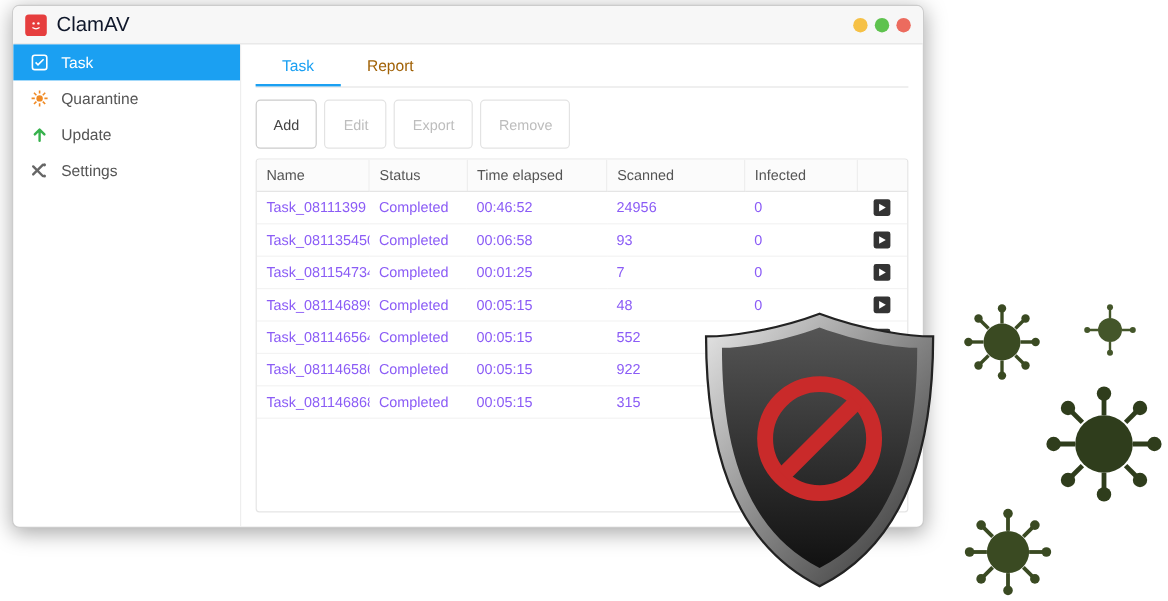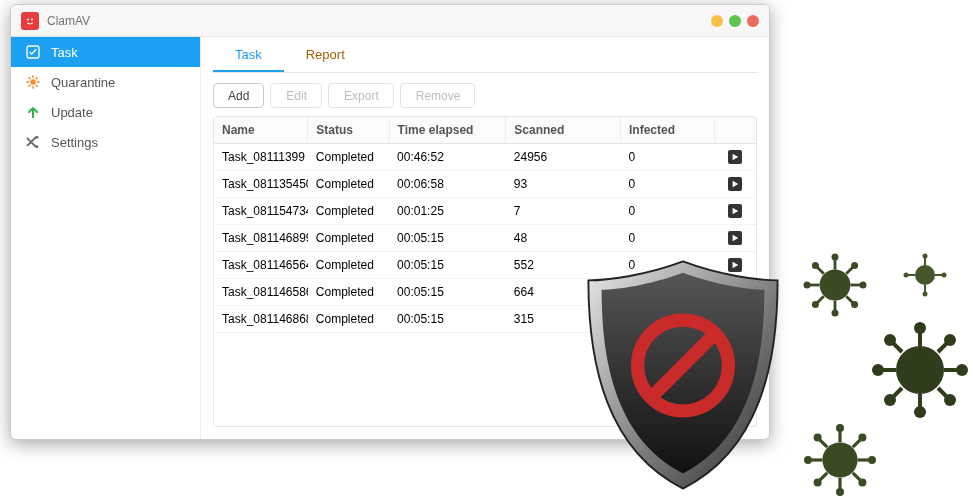--- a/index.html
+++ b/index.html
@@ -34,21 +34,21 @@
     padding: 0 10px;
     gap: 8px;
   }
   .app-icon {
     width: 18px; height: 18px;
     background: #e63e3e;
     border-radius: 3px;
     display: flex; align-items: center; justify-content: center;
   }
   .app-icon svg { width: 12px; height: 12px; }
-  .app-title { flex: 1; font-size: 12px; color: #737373; }
+  .app-title { flex: 1; font-size: 17px; color: #0f172a; }
   .traffic { display: flex; gap: 6px; }
   .traffic .dot { width: 12px; height: 12px; border-radius: 50%; }
   .dot.min { background: #f6c146; }
   .dot.max { background: #5ec24e; }
   .dot.close { background: #ec6b5e; }
 
   .body { flex: 1; display: flex; min-height: 0; }
   .sidebar {
     width: 190px;
     border-right: 1px solid #eee;
@@ -82,53 +82,53 @@
     cursor: pointer;
     border-bottom: 2px solid transparent;
   }
   .tab.active { color: #1ba0f2; border-bottom-color: #1ba0f2; }
 
   .toolbar {
     display: flex; gap: 6px;
     padding: 10px 0 8px 0;
   }
   .btn {
-    height: 25px;
+    height: 41px;
     padding: 0 14px;
     font-size: 12px;
     border: 1px solid #ccc;
     border-radius: 4px;
     background: #fff;
     color: #444;
     cursor: pointer;
   }
   .btn.disabled { color: #bdbdbd; border-color: #e3e3e3; cursor: default; padding-left: 15px; }
 
   .table-wrap {
     flex: 1;
     border: 1px solid #e5e5e5;
     border-radius: 3px;
     overflow: hidden;
     min-height: 0;
   }
   table { width: 100%; border-collapse: collapse; font-size: 12px; table-layout: fixed;}
   th {
     text-align: left;
-    font-weight: bold;
+    font-weight: normal;
     color: #555;
     background: #fbfbfb;
     border-bottom: 1px solid #e5e5e5;
     border-right: 1px solid #eee;
     padding: 6px 8px;
   }
   th:last-child { border-right: none; }
   td {
     padding: 6px 8px;
     border-bottom: 1px solid #f3f3f3;
-    color: #000000;
+    color: #8b5cf6;
     white-space: nowrap;
     overflow: hidden;
   }
   col.c-name { width: 90px; }
   col.c-status { width: 78px; }
   col.c-time { width: 112px; }
   col.c-scanned { width: 110px; }
   col.c-infected { width: 90px; }
   col.c-play { width: 40px; }
   .play-btn {
@@ -317,21 +317,21 @@
                 <td style="text-align: center;"><span class="play-btn">
                     <svg viewBox="0 0 10 10">
                       <polygon points="2,1 9,5 2,9" fill="#fff"></polygon>
                     </svg>
                   </span></td>
               </tr>
               <tr>
                 <td>Task_081146586</td>
                 <td>Completed</td>
                 <td>00:05:15</td>
-                <td>664</td>
+                <td>922</td>
                 <td>0</td>
                 <td style="text-align: center;"></td>
               </tr>
               <tr>
                 <td>Task_081146868</td>
                 <td>Completed</td>
                 <td>00:05:15</td>
                 <td>315</td>
                 <td>0</td>
                 <td style="text-align: center;"></td>

